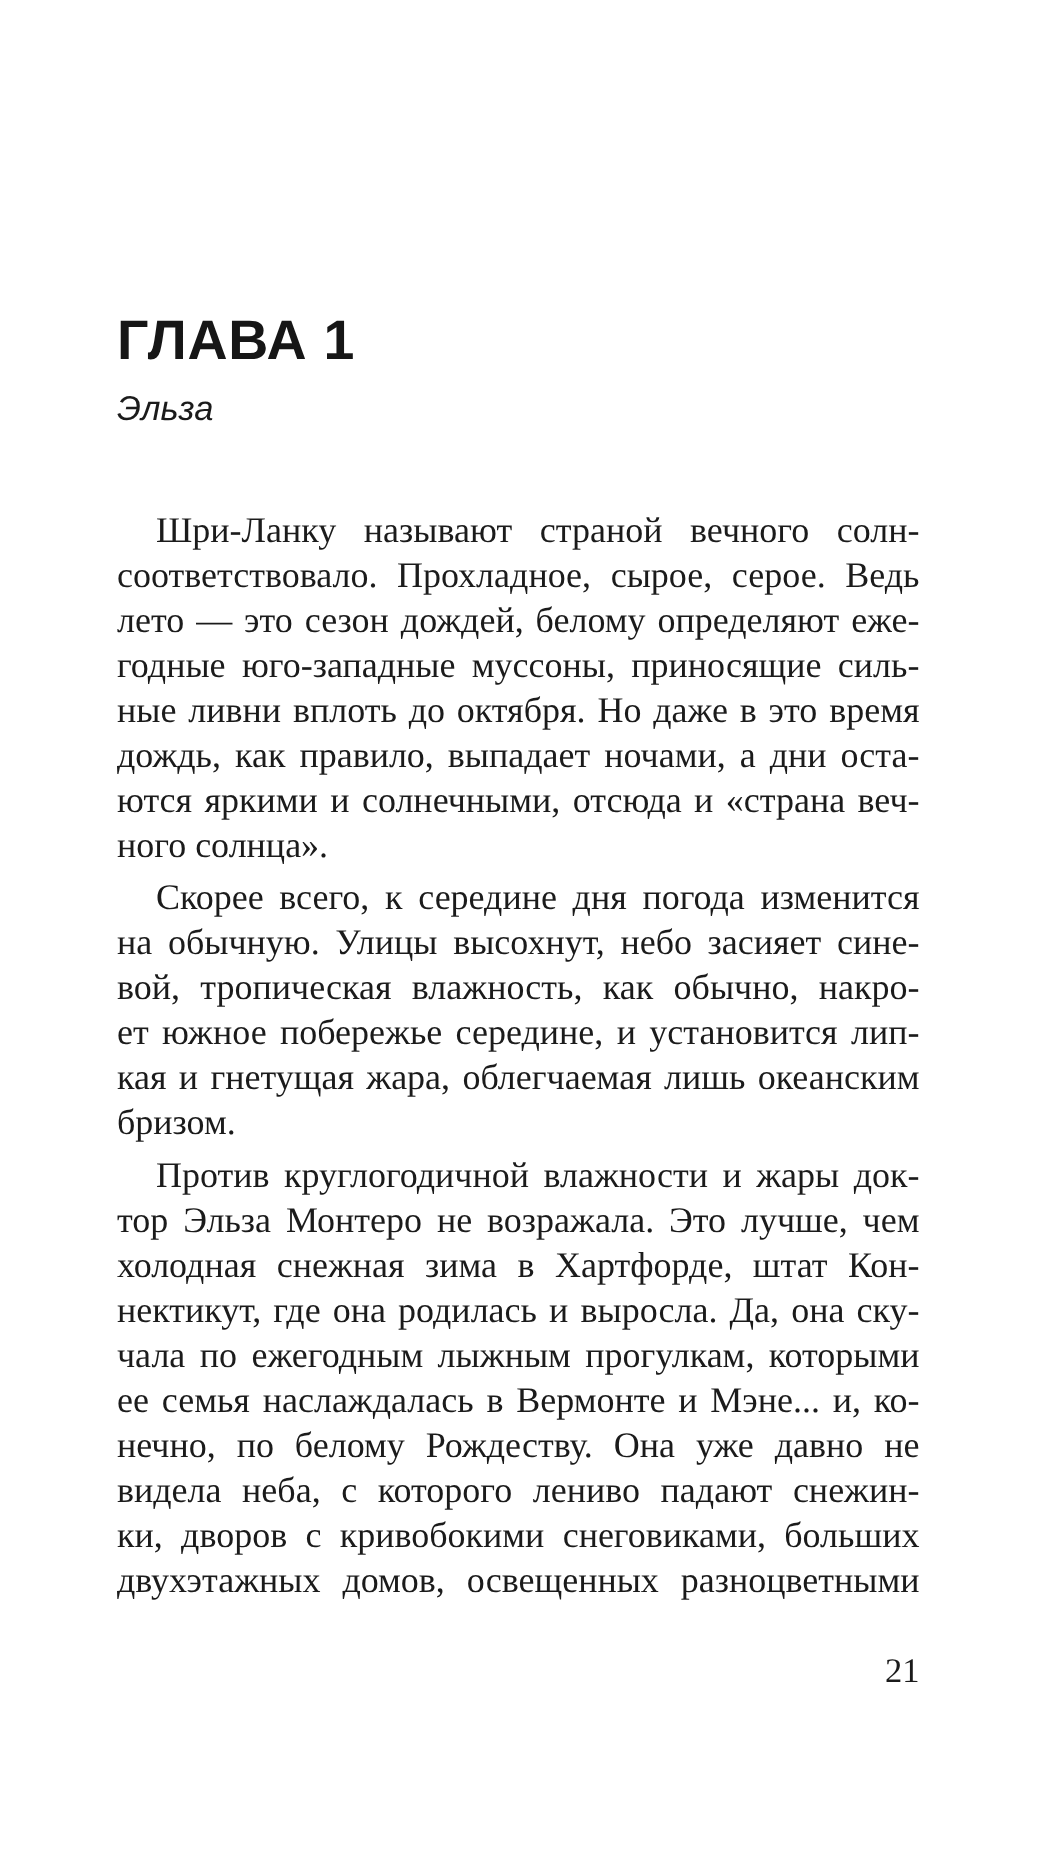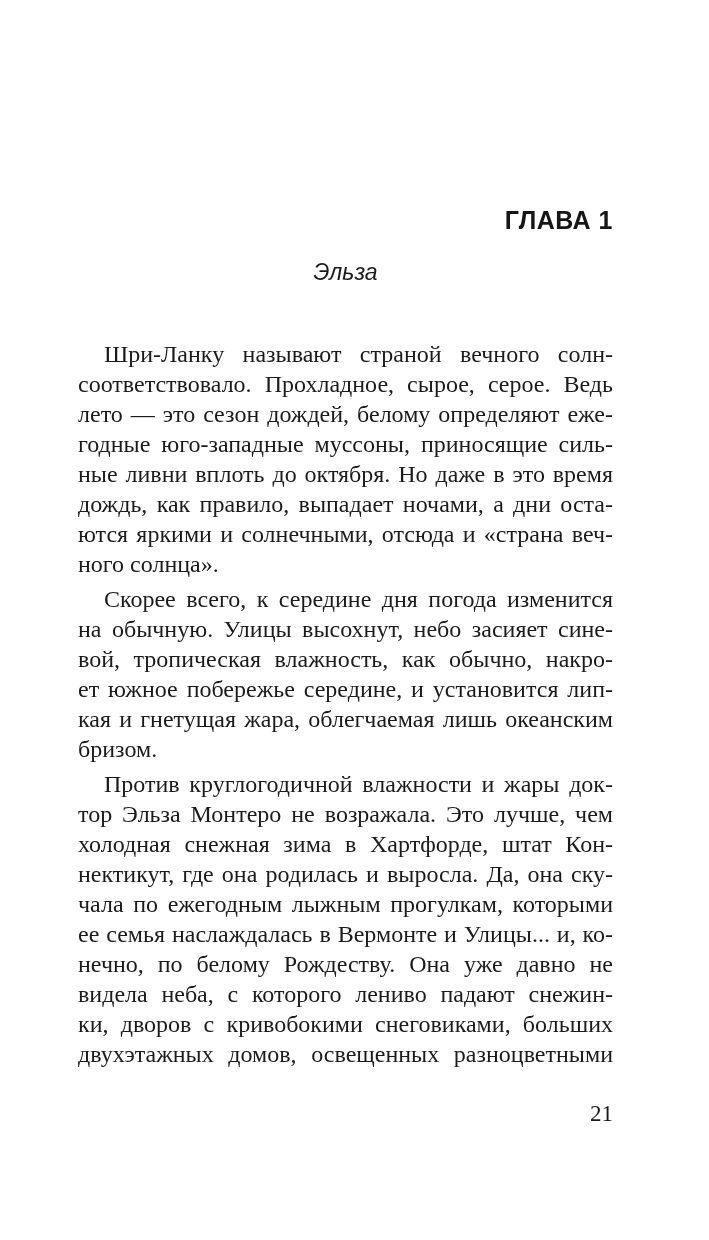--- a/index.html
+++ b/index.html
@@ -14,33 +14,32 @@
     background: #ffffff;
     overflow: hidden;
     font-family: "Liberation Serif", serif;
     color: #1b1b1b;
   }
   .chapter-title {
     position: absolute;
     top: 206px;
     left: 78px;
     width: 535px;
-    text-align: right;
+    text-align: left;
     font-family: "Liberation Sans", sans-serif;
     font-weight: bold;
-    font-size: 25px;
+    font-size: 37px;
     letter-spacing: 0.5px;
     color: #161616;
   }
   .chapter-subtitle {
     position: absolute;
     top: 259px;
     left: 78px;
     width: 535px;
-    text-align: center;
     font-family: "Liberation Sans", sans-serif;
     font-style: italic;
     font-size: 23px;
     color: #1b1b1b;
   }
   .page-text {
     position: absolute;
     top: 339px;
     left: 78px;
     width: 535px;
@@ -96,21 +95,21 @@
         <div class="text-line">ет южное побережье середине, и установится лип-</div>
         <div class="text-line">кая и гнетущая жара, облегчаемая лишь океанским</div>
         <div class="text-line last-line">бризом.</div>
       </div>
       <div class="paragraph">
         <div class="text-line first-line">Против круглогодичной влажности и жары док-</div>
         <div class="text-line">тор Эльза Монтеро не возражала. Это лучше, чем</div>
         <div class="text-line">холодная снежная зима в Хартфорде, штат Кон-</div>
         <div class="text-line">нектикут, где она родилась и выросла. Да, она ску-</div>
         <div class="text-line">чала по ежегодным лыжным прогулкам, которыми</div>
-        <div class="text-line">ее семья наслаждалась в Вермонте и Улицы... и, ко-</div>
+        <div class="text-line">ее семья наслаждалась в Вермонте и Мэне... и, ко-</div>
         <div class="text-line">нечно, по белому Рождеству. Она уже давно не</div>
         <div class="text-line">видела неба, с которого лениво падают снежин-</div>
         <div class="text-line">ки, дворов с кривобокими снеговиками, больших</div>
         <div class="text-line">двухэтажных домов, освещенных разноцветными</div>
       </div>
     </div>
   <div class="page-number">21</div>
 </div>
 
 </body></html>

